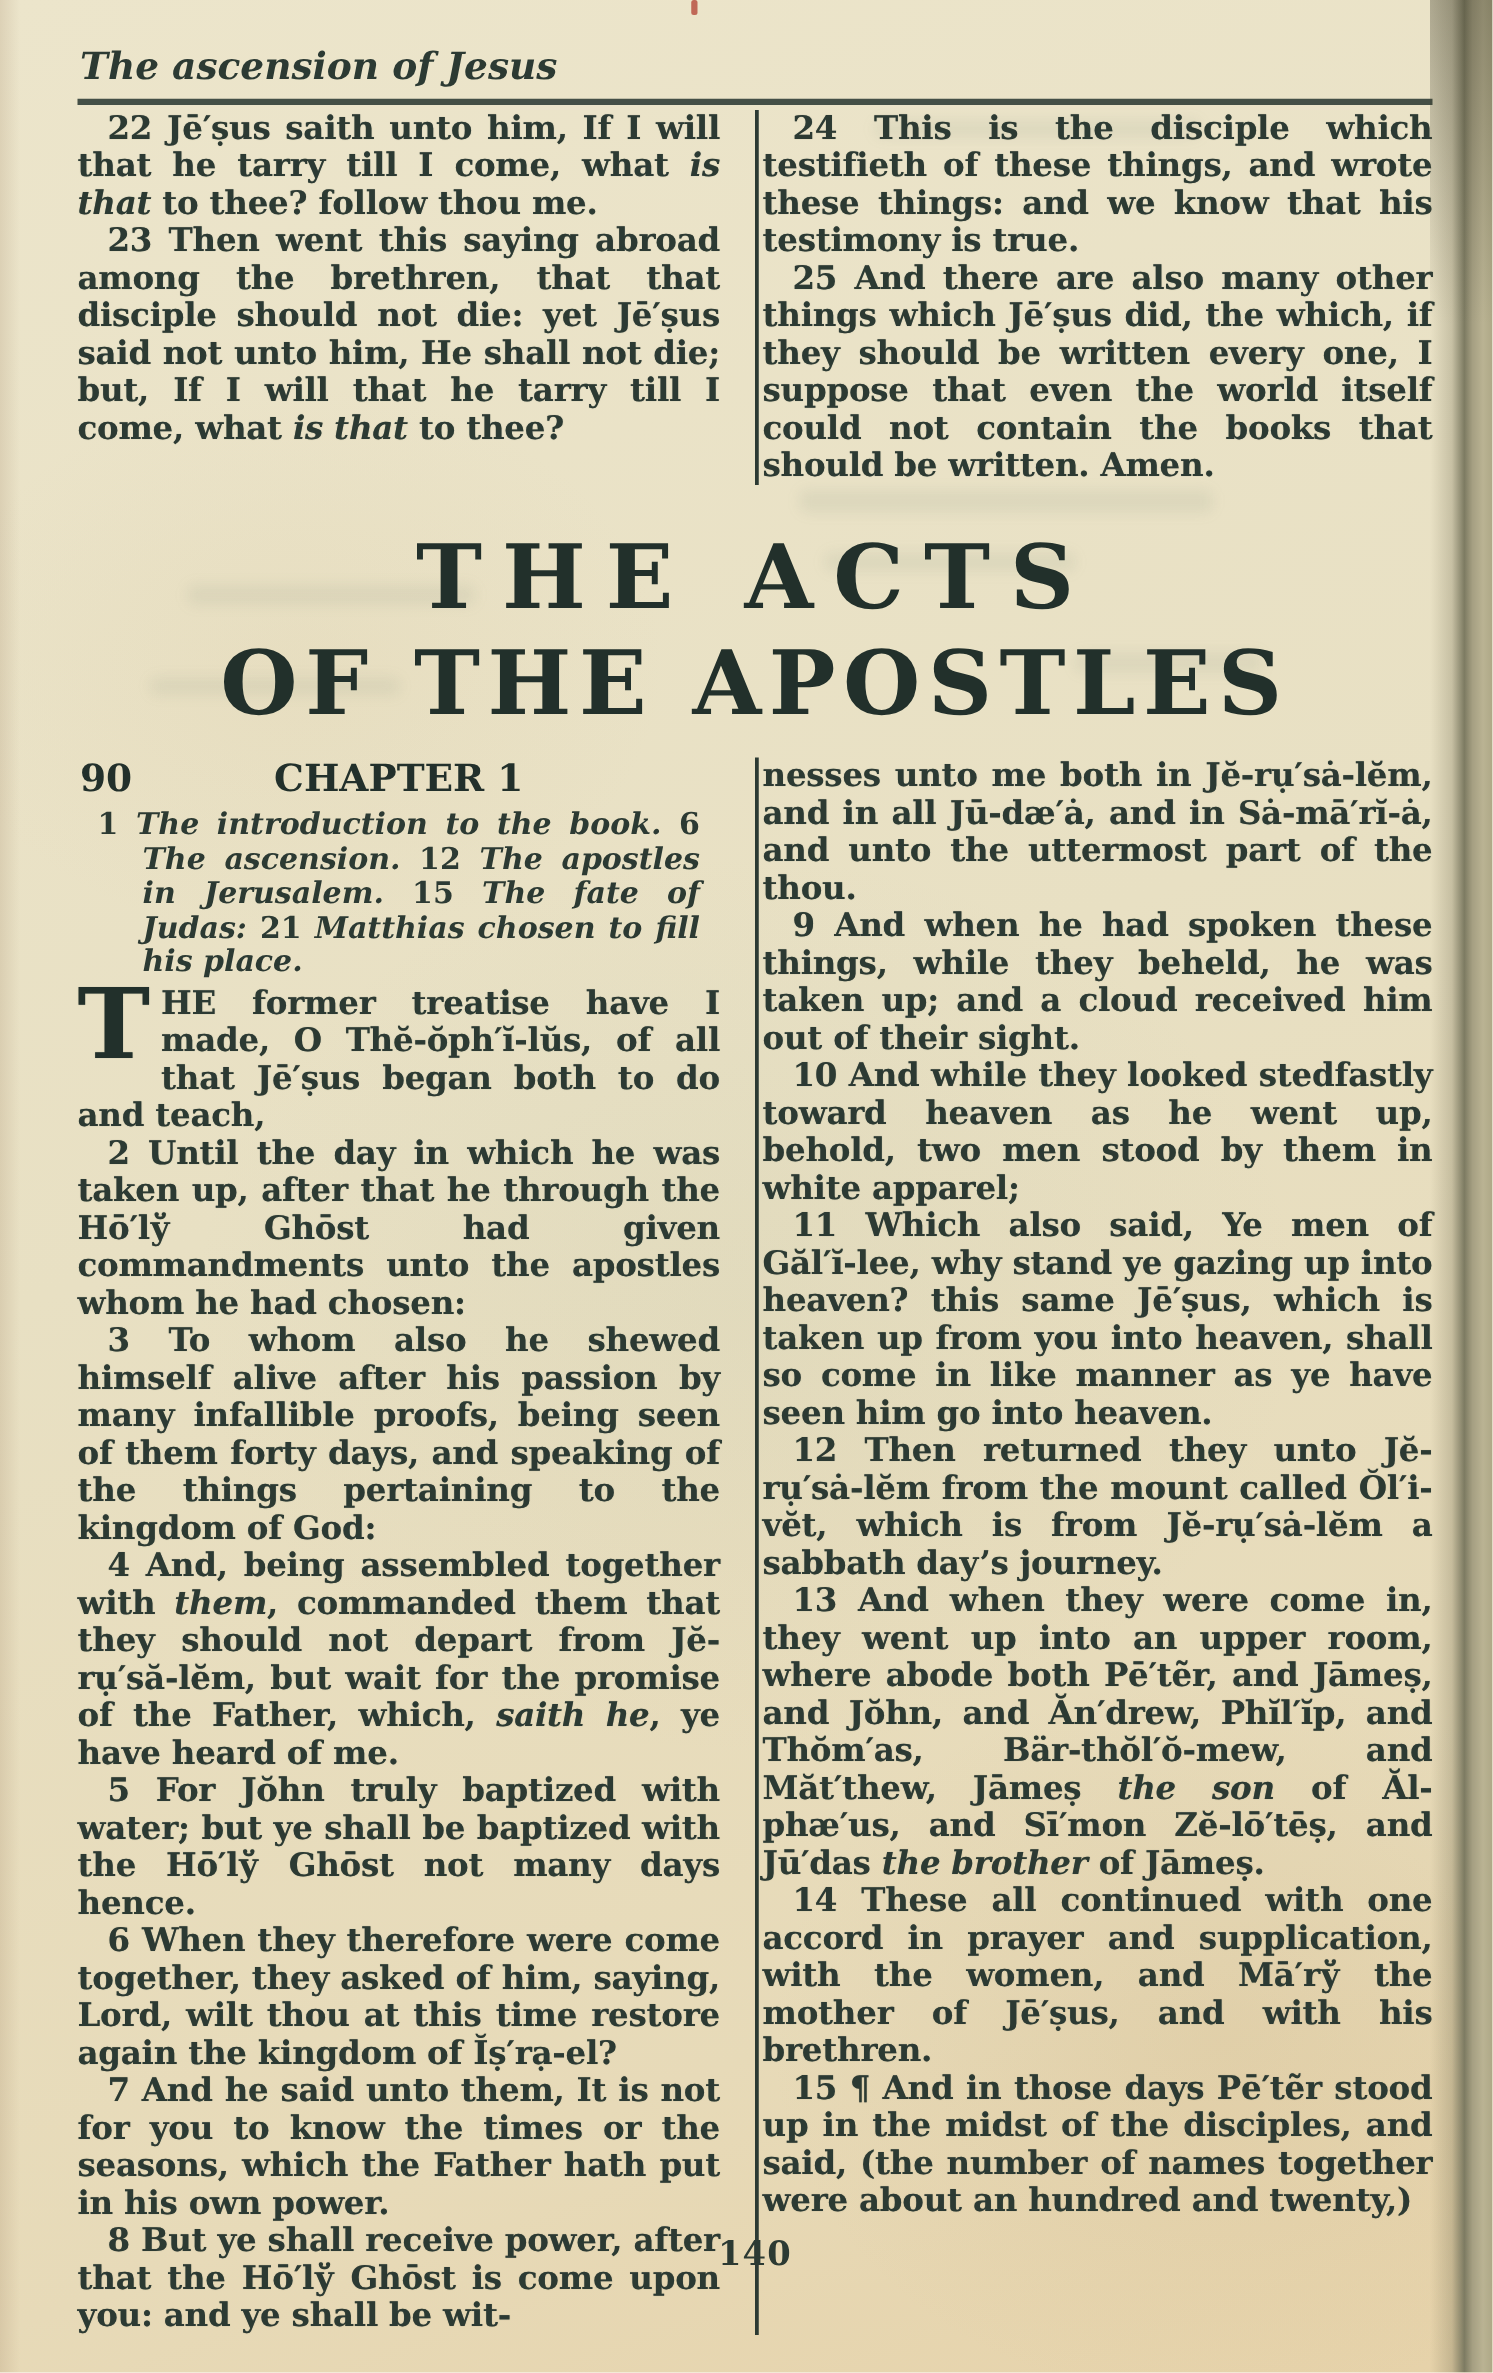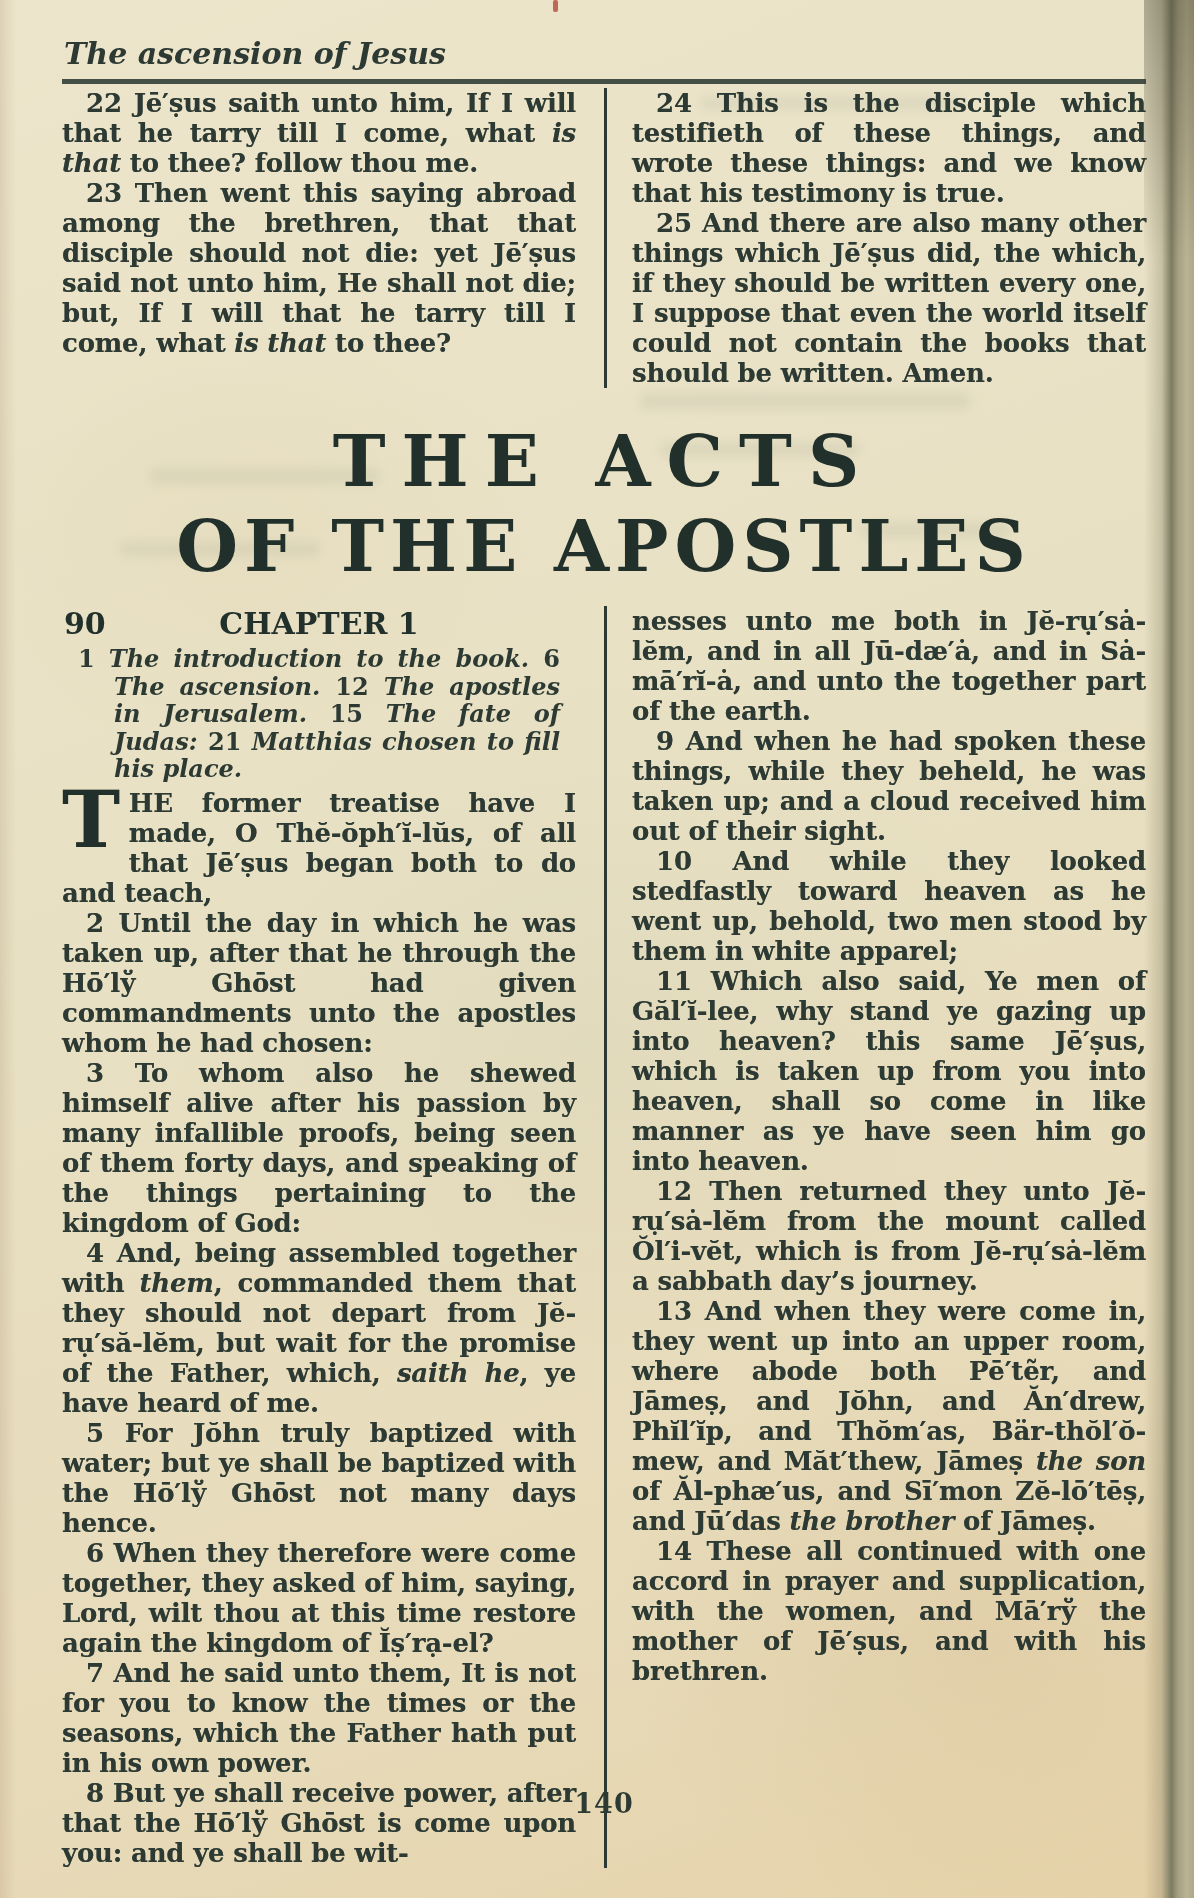--- a/index.html
+++ b/index.html
@@ -25,21 +25,21 @@
       radial-gradient(ellipse 640px 520px at 50% 55%, rgba(160,176,152,0.09), transparent 70%);
   }
   .content{position:absolute;left:62px;top:36px;width:1084px;}
   .header-row{display:flex;justify-content:space-between;align-items:baseline;padding:0 2px;}
   .running-head{font-size:34px;letter-spacing:1px;color:var(--ink-dark);}
   .caption{font-size:30px;font-style:italic;}
   .rule{height:5px;background:var(--ink);margin-top:8px;opacity:.88;}
   .cols{display:flex;margin-top:4px;}
   .col{width:50%;box-sizing:border-box;}
   .col-left{padding-right:28px;}
-  .col-right{border-left:3px solid var(--ink);padding-left:25px;}
+  .col-right{border-left:3px solid var(--ink);padding-left:3px;}
   .verse{
     margin:0;text-align:justify;text-indent:24px;
     font-size:26px;line-height:30px;letter-spacing:-0.2px;
     text-shadow:0 0 0.6px rgba(40,55,48,0.55);
   }
   .verse.cont,.verse.has-drop{text-indent:0;}
   .dropcap{
     float:left;font-size:78px;line-height:58px;
     padding:3px 9px 0 0;color:var(--ink-dark);
   }
@@ -137,27 +137,28 @@
           <p class="verse">2 Until the day in which he was taken up, after that he through the Hō′lў Ghōst had given commandments unto the apostles whom he had chosen:</p>
           <p class="verse">3 To whom also he shewed himself alive after his passion by many infallible proofs, being seen of them forty days, and speaking of the things pertaining to the kingdom of God:</p>
           <p class="verse">4 And, being assembled together with <i>them</i>, commanded them that they should not depart from Jĕ-rụ′să-lĕm, but wait for the promise of the Father, which, <i>saith he</i>, ye have heard of me.</p>
           <p class="verse">5 For Jŏhn truly baptized with water; but ye shall be baptized with the Hō′lў Ghōst not many days hence.</p>
           <p class="verse">6 When they therefore were come together, they asked of him, saying, Lord, wilt thou at this time restore again the kingdom of Ĭṣ′rạ-el?</p>
           <p class="verse">7 And he said unto them, It is not for you to know the times or the seasons, which the Father hath put in his own power.</p>
           <p class="verse">8 But ye shall receive power, after that the Hō′lў Ghōst is come upon you: and ye shall be wit-</p>
         </div>
     </div>
     <div class="col col-right">
-        <p class="verse cont">nesses unto me both in Jĕ-rụ′sȧ-lĕm, and in all Jū-dæ′ȧ, and in Sȧ-mā′rĭ-ȧ, and unto the together part of the earth.</p>
+        <p class="verse cont">nesses unto me both in Jĕ-rụ′sȧ-lĕm, and in all Jū-dæ′ȧ, and in Sȧ-mā′rĭ-ȧ, and unto the uttermost part of the thou.</p>
         <p class="verse">9 And when he had spoken these things, while they beheld, he was taken up; and a cloud received him out of their sight.</p>
         <p class="verse">10 And while they looked stedfastly toward heaven as he went up, behold, two men stood by them in white apparel;</p>
         <p class="verse">11 Which also said, Ye men of Găl′ĭ-lee, why stand ye gazing up into heaven? this same Jē′ṣus, which is taken up from you into heaven, shall so come in like manner as ye have seen him go into heaven.</p>
         <p class="verse">12 Then returned they unto Jĕ-rụ′sȧ-lĕm from the mount called Ŏl′i-vĕt, which is from Jĕ-rụ′sȧ-lĕm a sabbath day’s journey.</p>
         <p class="verse">13 And when they were come in, they went up into an upper room, where abode both Pē′tẽr, and Jāmeṣ, and Jŏhn, and Ăn′drew, Phĭl′ĭp, and Thŏm′as, Bär-thŏl′ŏ-mew, and Măt′thew, Jāmeṣ <i>the son</i> of Ăl-phæ′us, and Sī′mon Zĕ-lō′tēṣ, and Jū′das <i>the brother</i> of Jāmeṣ.</p>
         <p class="verse">14 These all continued with one accord in prayer and supplication, with the women, and Mā′rў the mother of Jē′ṣus, and with his brethren.</p>
+        <p class="verse">15 ¶ And in those days Pē′tẽr stood up in the midst of the disciples, and said, (the number of names together were about an hundred and twenty,)</p>
       </div>
   </div>
 
 </div>
 
 <div class="page-number">140</div>
 
 <div class="page-edge"></div>
 <div class="edge-top-shade"></div>
 

